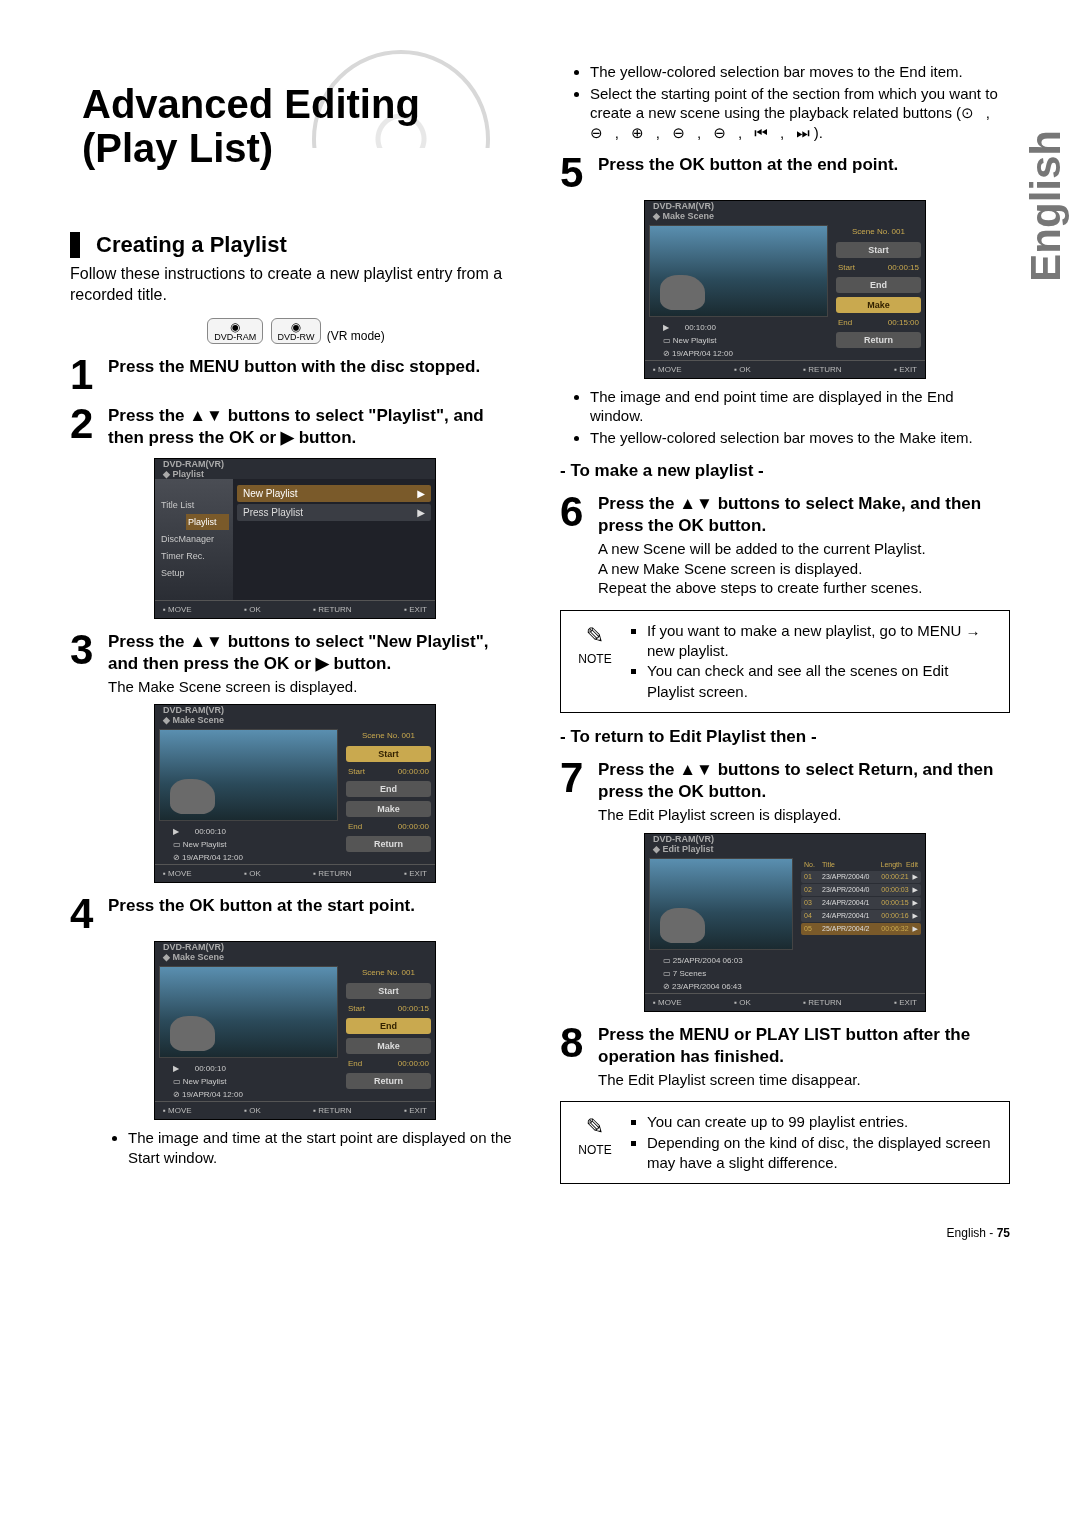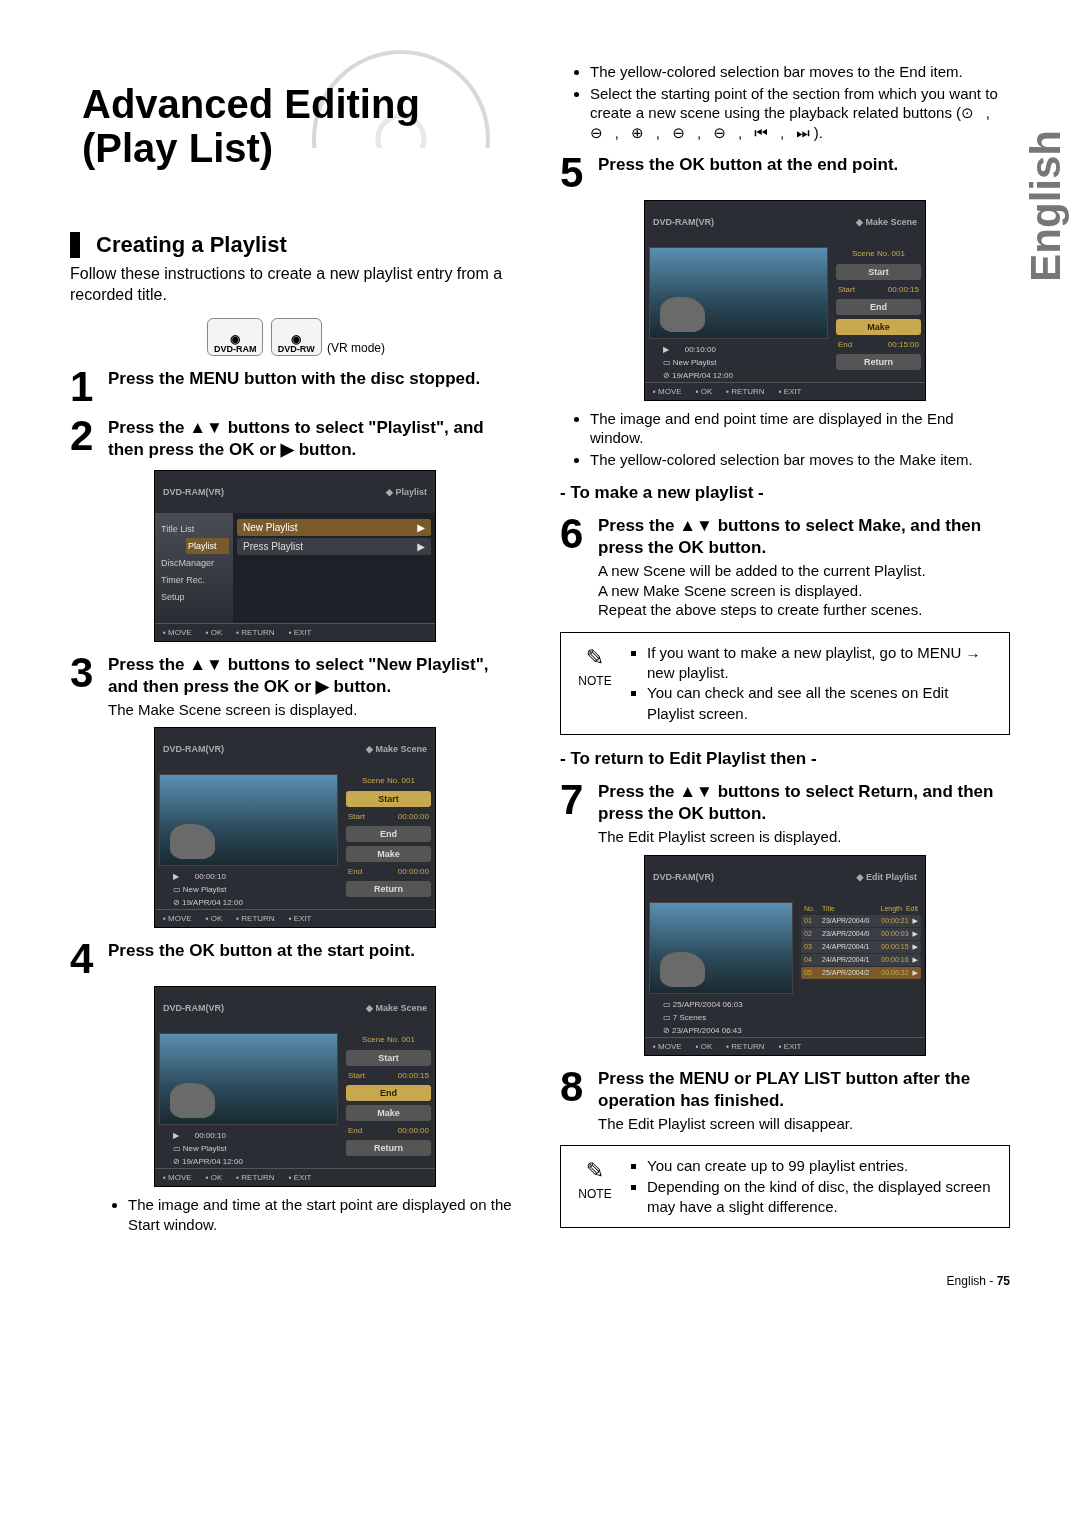--- a/index.html
+++ b/index.html
@@ -70,24 +70,24 @@
   }
   .disc-icons {
     text-align: center;
     margin: 6px 0 12px 0;
     font-size: 12px;
   }
   .disc-chip {
     display: inline-block;
     border: 1px solid #888;
     border-radius: 6px;
-    padding: 14px 6px 1px 6px;
+    padding: 2px 6px 1px 6px;
     background: #f4f4f4;
     font-size: 9px;
-    font-weight: bold;
+    font-weight: normal;
     margin: 0 2px;
     line-height: 1;
     position: relative;
   }
   .disc-chip::before{
     content:"◉";
     display:block;
     font-size:12px;
     text-align:center;
   }
@@ -161,33 +161,34 @@
     width: 280px;
     margin: 8px auto 8px auto;
     background: #2a2d34;
     color: #ddd;
     font-size: 10px;
     border: 1px solid #000;
   }
   .osd-header {
     display:flex;
     justify-content:space-between;
-    padding:16px 8px;
+    padding:0 8px;
     color:#aaa;
     font-weight:bold;
     font-size:9px;
+    flex-direction:column;
   }
   .osd-body {
     display:flex;
     min-height: 110px;
   }
   .osd-side {
     width: 70px;
     background: linear-gradient(#4a4d54,#2a2d34);
-    padding: 8px 4px;
+    padding: 18px 4px;
     font-size:9px;
   }
   .osd-side-item {
     padding: 3px 2px;
     margin-bottom:1px;
     color:#c9c9c9;
   }
   .osd-side-item.sel {
     background:#7a5a2a;
     color:#fff;
@@ -210,21 +211,21 @@
     border-radius:2px;
   }
   .osd-row.sel { background:#7a5a2a; color:#fff;}
   .osd-footer{
     display:flex;
     gap:14px;
     padding:4px 8px;
     font-size:8px;
     color:#bbb;
     border-top:1px solid #555;
-    justify-content:flex-start;
+    justify-content:space-between;
   }
   .osd-footer span::before{
     content:"▪ ";
   }
   .osd-thumb{
     flex:1;
     background:linear-gradient(#5a8fb0,#2b4a5a 60%, #1a2a30);
     min-height:90px;
     position:relative;
     margin:4px;
@@ -594,21 +595,21 @@
             <span>OK</span>
           <span>RETURN</span>
             <span>EXIT</span>
         </div>
       </div>
 
       <div class="step">
         <div class="step-num">8</div>
         <div class="step-body">
           <div class="step-title">Press the MENU or PLAY LIST button after the operation has finished.</div>
-          <div class="step-desc">The Edit Playlist screen will disappear.</div>
+          <div class="step-desc">The Edit Playlist screen time disappear.</div>
         </div>
       </div>
 
       <div class="notebox">
         <div class="nlabel"><span class="hand">✎</span><span>NOTE</span></div>
         <ul>
           <li>You can create up to 99 playlist entries.</li>
           <li>Depending on the kind of disc, the displayed screen may have a slight difference.</li>
         </ul>
       </div>

